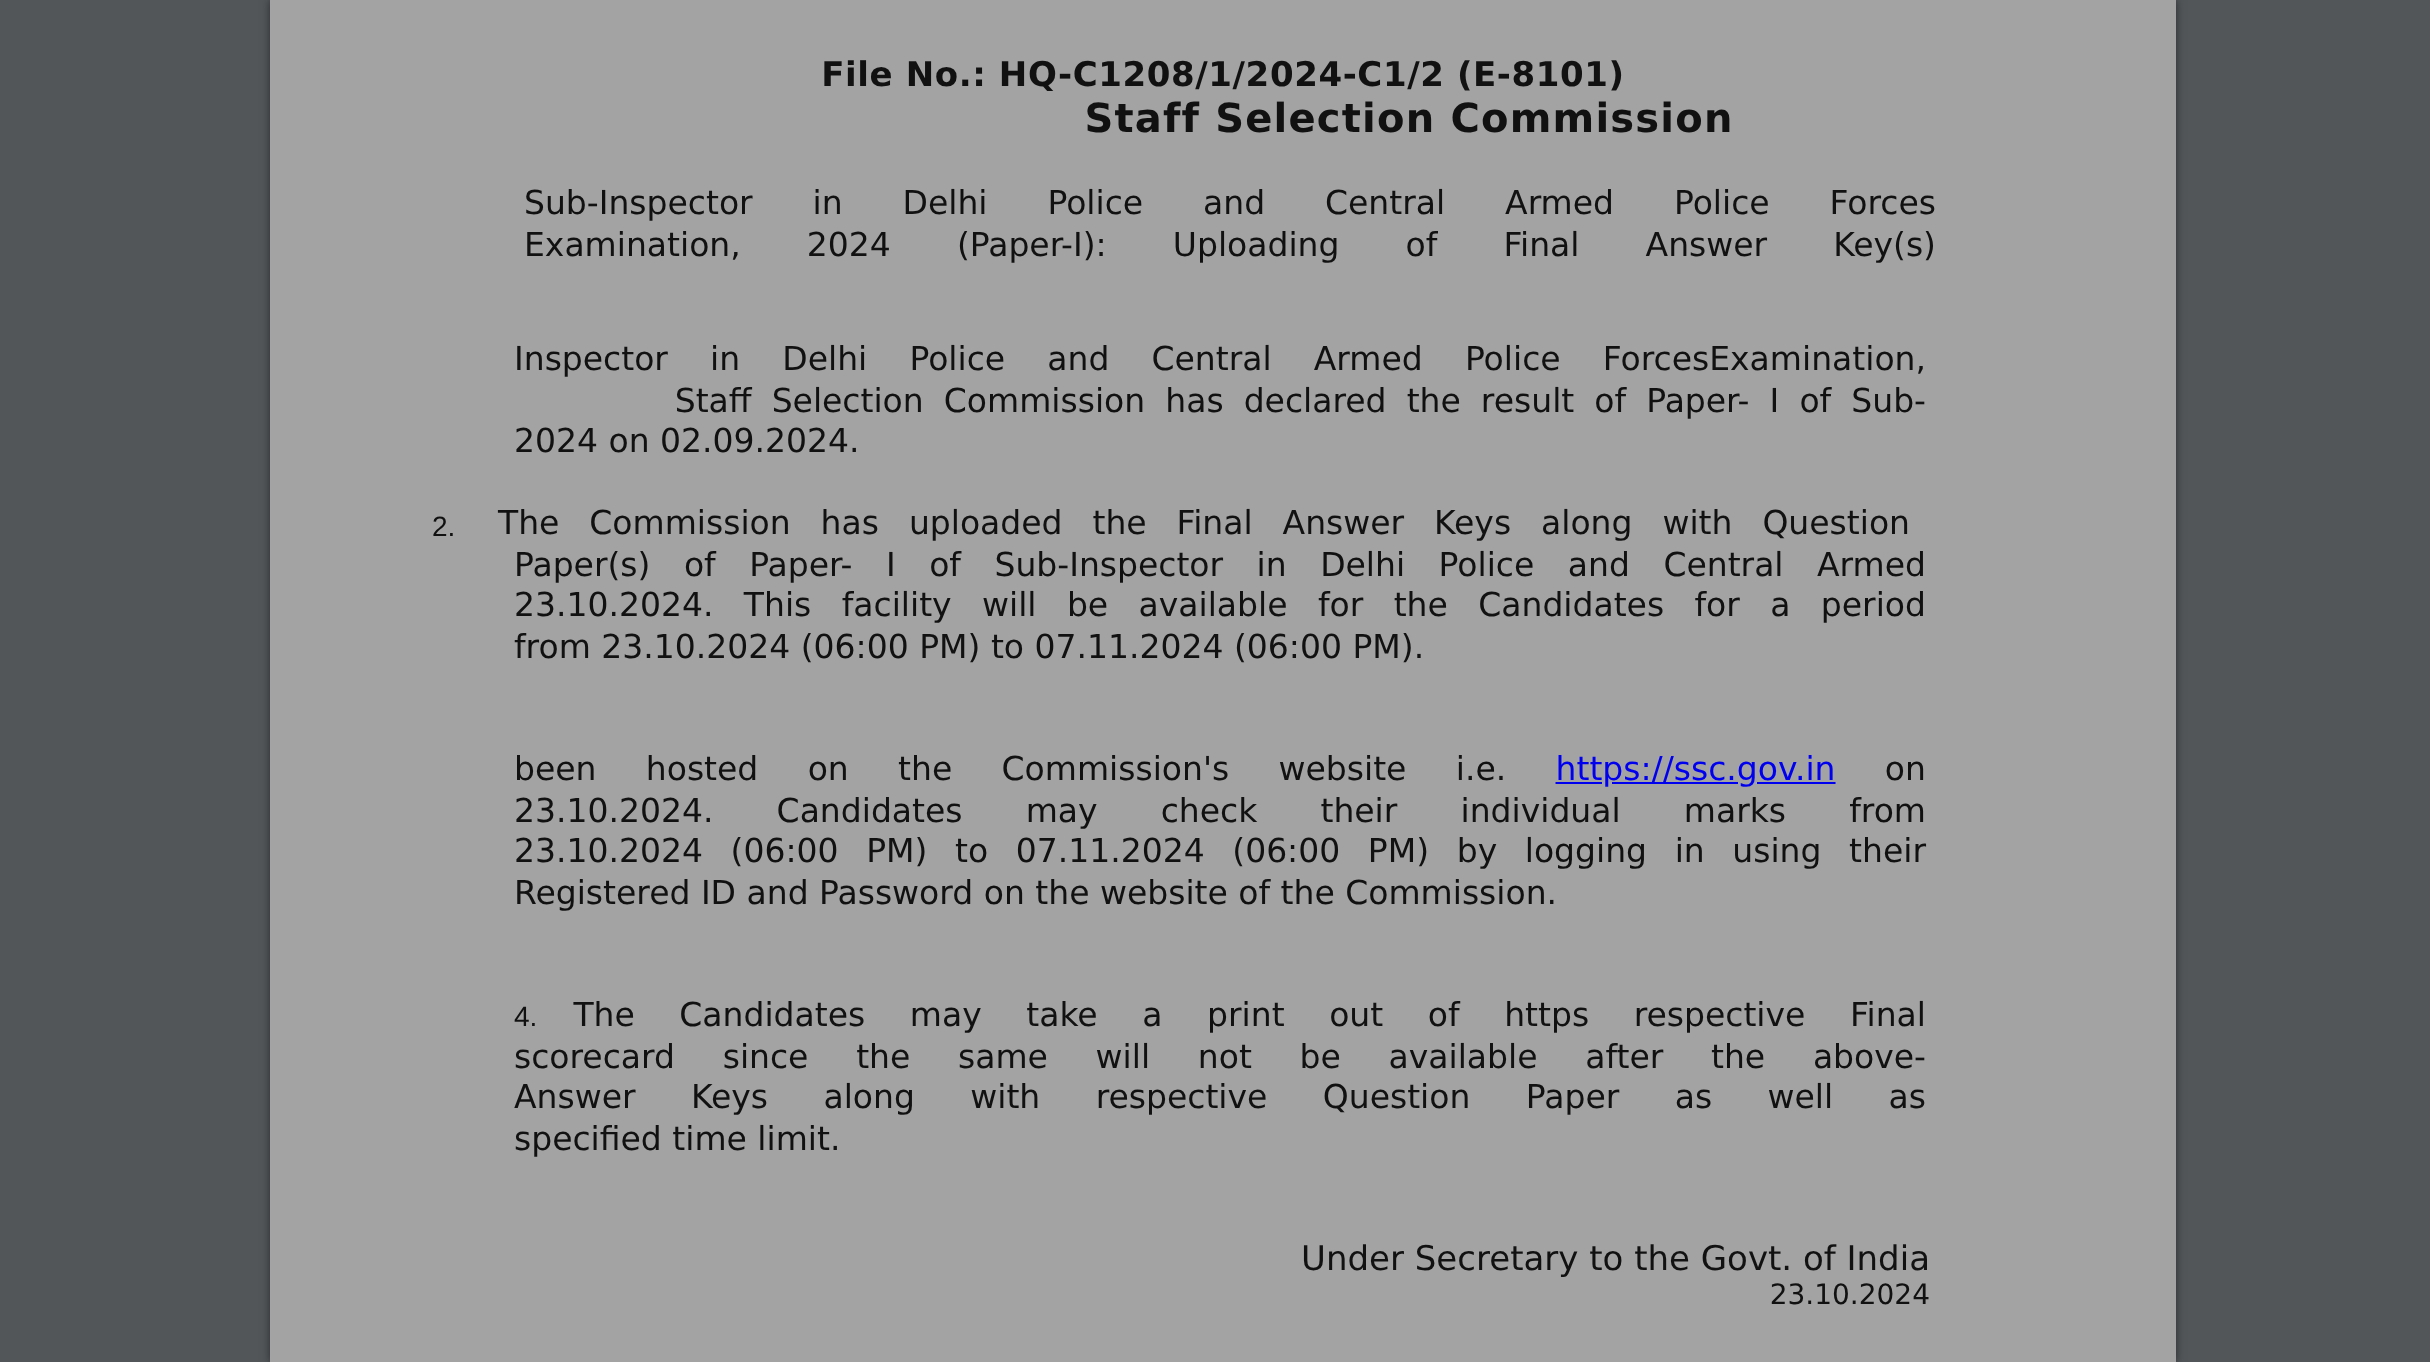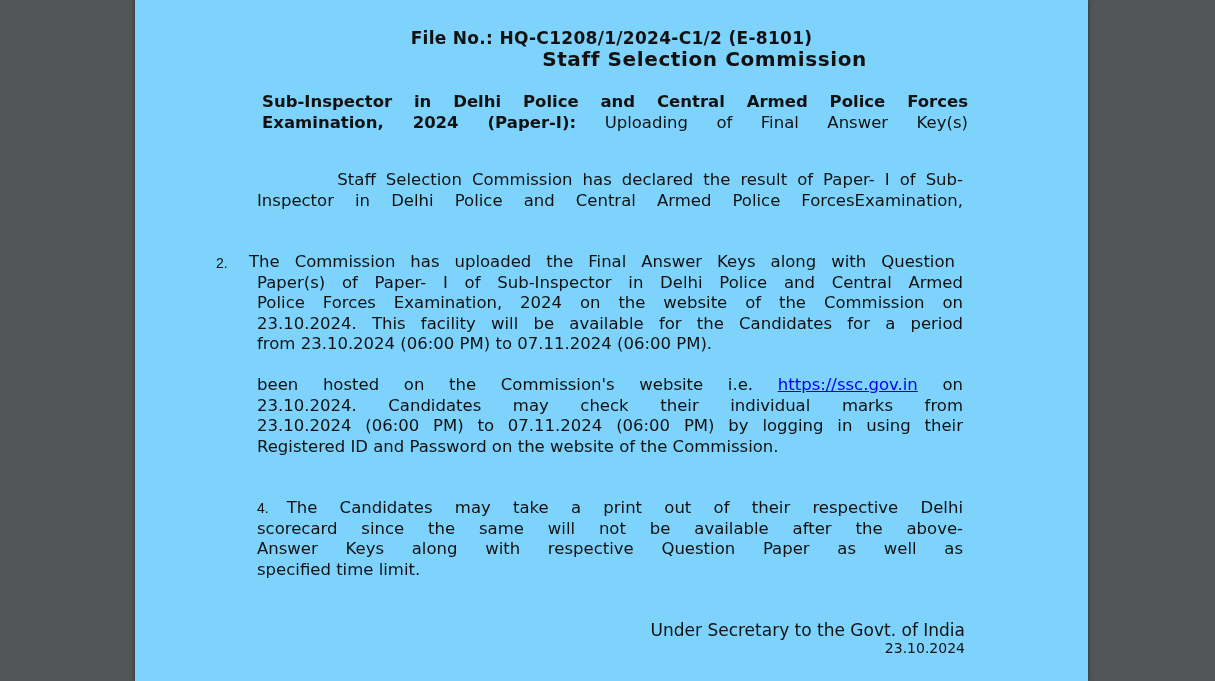--- a/index.html
+++ b/index.html
@@ -4,31 +4,31 @@
 <style>
   html, body { margin: 0; padding: 0; }
   body {
     width: 1215px; height: 681px; overflow: hidden;
     background: #525659;
     font-family: "DejaVu Sans", sans-serif;
     position: relative;
   }
   .page {
     position: absolute; left: 135px; top: 0; width: 953px; height: 681px;
-    background: #7dd3fc;
+    background: #a3a3a3;
     box-shadow: 0 0 4px rgba(0,0,0,0.5);
   }
   .line { position: absolute; white-space: nowrap; color: #111; }
   .c { text-align: center; }
   .file-no { top: 28px; left: 0; width: 953px; font-size: 17px; font-weight: bold; letter-spacing: 0.3px; }
   .org { top: 47px; left: 0; width: 1139px; font-size: 20px; font-weight: bold; letter-spacing: 0.6px; }
   .j { text-align: justify; text-align-last: justify; width: 706px; font-size: 16.5px; line-height: 20.5px; }
   .nl { text-align-last: left; }
   .subj { left: 127px; top: 92px; }
-  .b { font-weight: bold; }
+  .b { font-weight: normal; }
   .p1 { left: 122px; top: 170px; }
   .p2 { left: 122px; top: 252px; }
   .p3 { left: 122px; top: 375px; }
   .p4 { left: 122px; top: 498px; }
   .para { position: absolute; color: #111; }
   .para div { white-space: nowrap; }
   .num { font-family: "Liberation Sans", sans-serif; font-size: 14px; }
   .link { color: #0000ee; text-decoration: underline; }
   .sig1 { top: 620px; right: 123px; font-size: 17px; margin-left: 48px; }
   .sig2 { top: 640px; right: 123px; font-size: 14px; }
@@ -39,41 +39,41 @@
 <div class="page">
   <div class="line c file-no">File  No.: HQ-C1208/1/2024-C1/2 (E-8101)</div>
   <div class="line c org">Staff Selection Commission</div>
 
   <div class="para subj">
     <div class="j b">Sub-Inspector in Delhi Police and  Central  Armed  Police Forces</div>
     <div class="j"><span class="b">Examination, 2024 (Paper-I):</span><span> Uploading of Final Answer Key(s)</span></div>
   </div>
 
   <div class="para p1">
+    <div class="j">Inspector in Delhi Police and Central Armed Police ForcesExamination,</div>
     <div class="j">&nbsp;&nbsp;&nbsp;&nbsp;&nbsp;&nbsp;&nbsp;&nbsp;Staff Selection Commission has declared the result of  Paper- I of Sub-</div>
-    <div class="j">Inspector in Delhi Police and Central Armed Police ForcesExamination,</div>
+    <div class="j nl">2024 on 02.09.2024.</div>
   </div>
 
   <div class="para p2">
     <div class="j" style="position:relative;"><span class="num" style="position:absolute;left:-41px;top:1px;">2.</span><span style="display:inline-block;width:706px;margin-left:-8px;text-align:justify;text-align-last:justify;">The Commission has uploaded the Final Answer Keys along with Question</span></div>
     <div class="j">Paper(s) of Paper- I of Sub-Inspector in Delhi Police and Central Armed</div>
-    <div class="j">Police Forces Examination, 2024 on the website of the Commission on</div>
     <div class="j">23.10.2024. This facility will be available for the Candidates for a period</div>
     <div class="j nl">from 23.10.2024 (06:00 PM) to 07.11.2024 (06:00 PM).</div>
   </div>
 
   <div class="para p3">
     <div class="j"><span>been hosted on the Commission's website i.e. </span><span class="link">https://ssc.gov.in</span><span> on</span></div>
     <div class="j">23.10.2024.  Candidates  may  check  their  individual  marks  from</div>
     <div class="j">23.10.2024 (06:00 PM) to 07.11.2024 (06:00 PM) by logging in using their</div>
     <div class="j nl">Registered ID and Password on the website of the Commission.</div>
   </div>
 
   <div class="para p4">
-    <div class="j"><span class="num">4.</span><span style="display:inline-block;width:18px;"></span><span>The Candidates may take a print out of their respective Delhi</span></div>
+    <div class="j"><span class="num">4.</span><span style="display:inline-block;width:18px;"></span><span>The Candidates may take a print out of https respective Final</span></div>
     <div class="j">scorecard since the same will not be available after the above-</div>
     <div class="j">Answer Keys along with respective Question Paper as well as</div>
     <div class="j nl">specified time limit.</div>
   </div>
 
   <div class="line sig1">Under Secretary to the Govt. of India</div>
   <div class="line sig2">23.10.2024</div>
 </div>
 
 </body></html>

